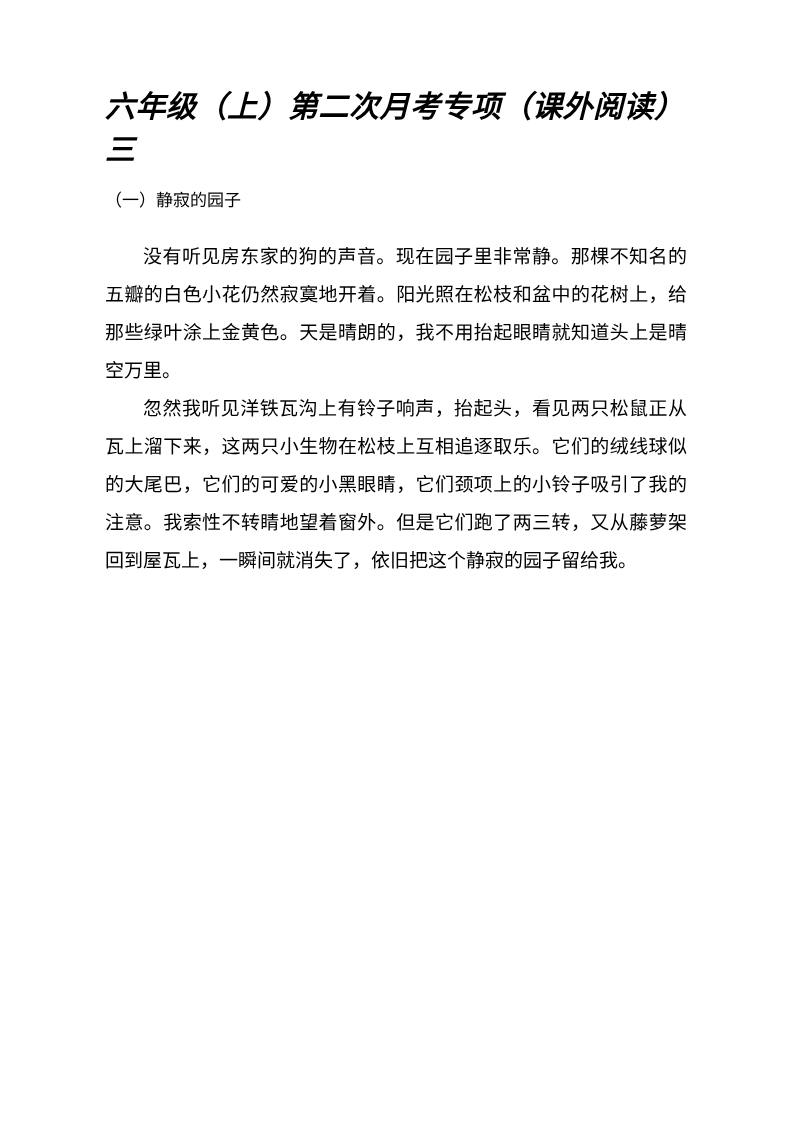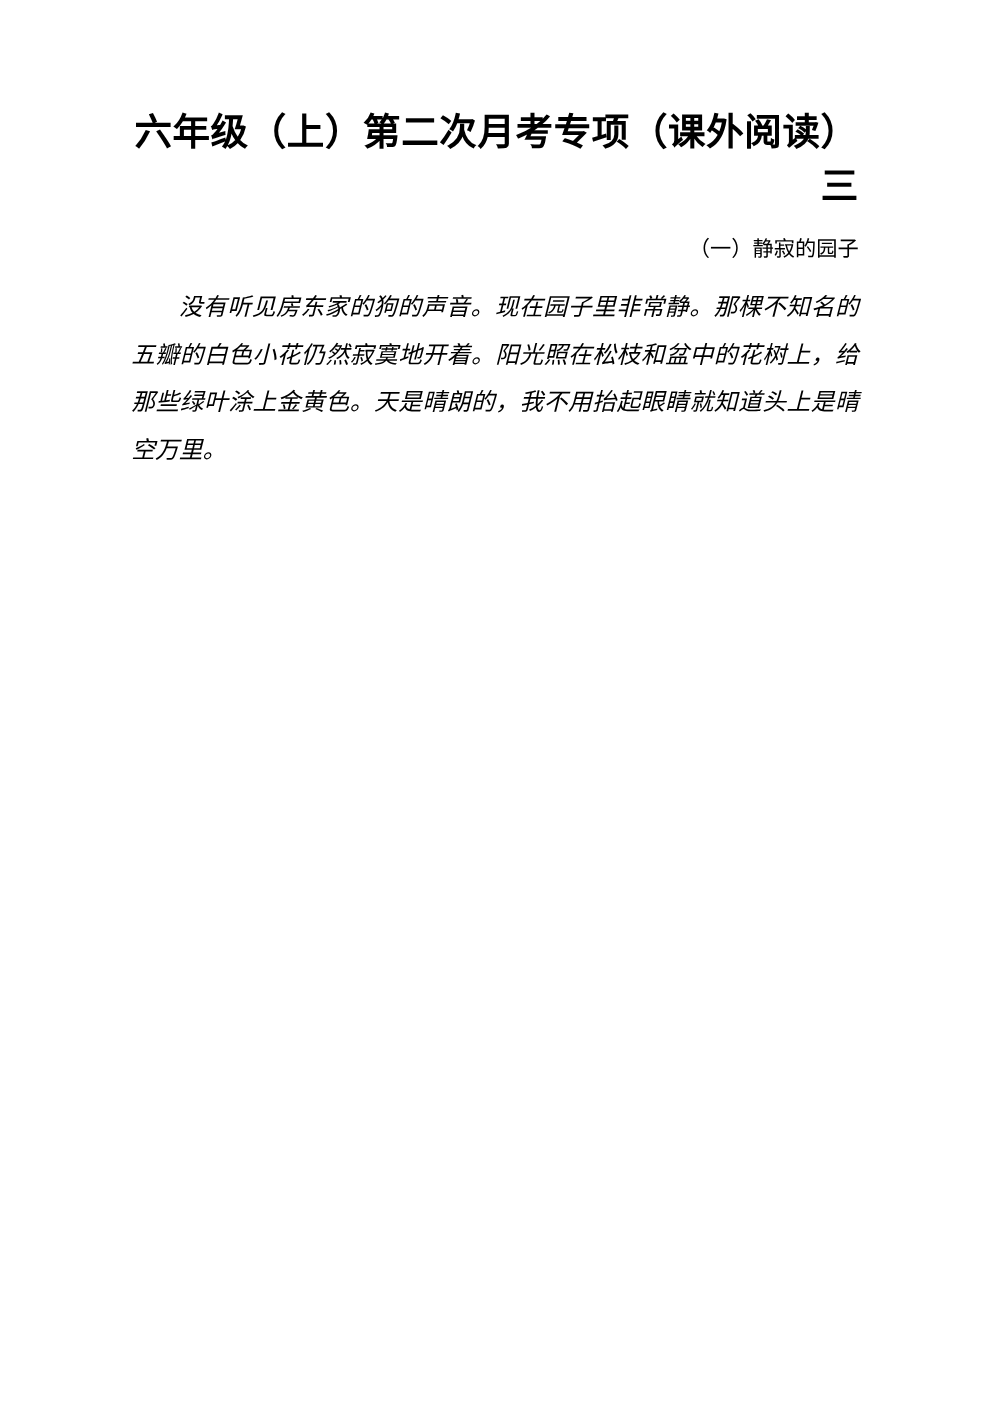--- a/index.html
+++ b/index.html
@@ -36,44 +36,44 @@
   }
 
   
   .doc-title {
     margin: 0;
     padding: 0;
     font-family: "DejaVu Serif", "Liberation Serif", serif;
     font-size: 30px;
     font-weight: 700;
     line-height: 43px;
-    text-align: right;
+    text-align: left;
     letter-spacing: 0.5px;
     color: #000000;
     padding-top: 85px;
     word-break: break-all;
+    font-style: italic;
   }
 
   
   .doc-subtitle {
     margin: 0;
     padding: 0;
     margin-top: 16px;
     font-family: "DejaVu Sans", "Liberation Sans", sans-serif;
     font-size: 17px;
     font-weight: 400;
     line-height: 26px;
-    text-align: right;
+    text-align: left;
     color: #000000;
   }
 
   
   .body-block {
-    margin-top: 14px;
-    font-style: italic;
+    margin-top: 24px;
   }
 
   p.para {
     margin: 0;
     padding: 0;
     font-family: "DejaVu Sans", "Liberation Sans", sans-serif;
     font-size: 19px;
     font-weight: 400;
     line-height: 38px;
     text-align: justify;
@@ -93,16 +93,17 @@
 
 <div class="page">
   <div class="content">
 
     <h1 class="doc-title">六年级（上）第二次月考专项（课外阅读）三</h1>
 
     <div class="doc-subtitle">（一）静寂的园子</div>
 
     <div class="body-block">
       <p class="para">没有听见房东家的狗的声音。现在园子里非常静。那棵不知名的五瓣的白色小花仍然寂寞地开着。阳光照在松枝和盆中的花树上，给那些绿叶涂上金黄色。天是晴朗的，我不用抬起眼睛就知道头上是晴空万里。</p>
+      <p class="para">忽然我听见洋铁瓦沟上有铃子响声，抬起头，看见两只松鼠正从瓦上溜下来，这两只小生物在松枝上互相追逐取乐。它们的绒线球似的大尾巴，它们的可爱的小黑眼睛，它们颈项上的小铃子吸引了我的注意。我索性不转睛地望着窗外。但是它们跑了两三转，又从藤萝架回到屋瓦上，一瞬间就消失了，依旧把这个静寂的园子留给我。</p>
     </div>
 
   </div>
 </div>
 
 </body></html>

